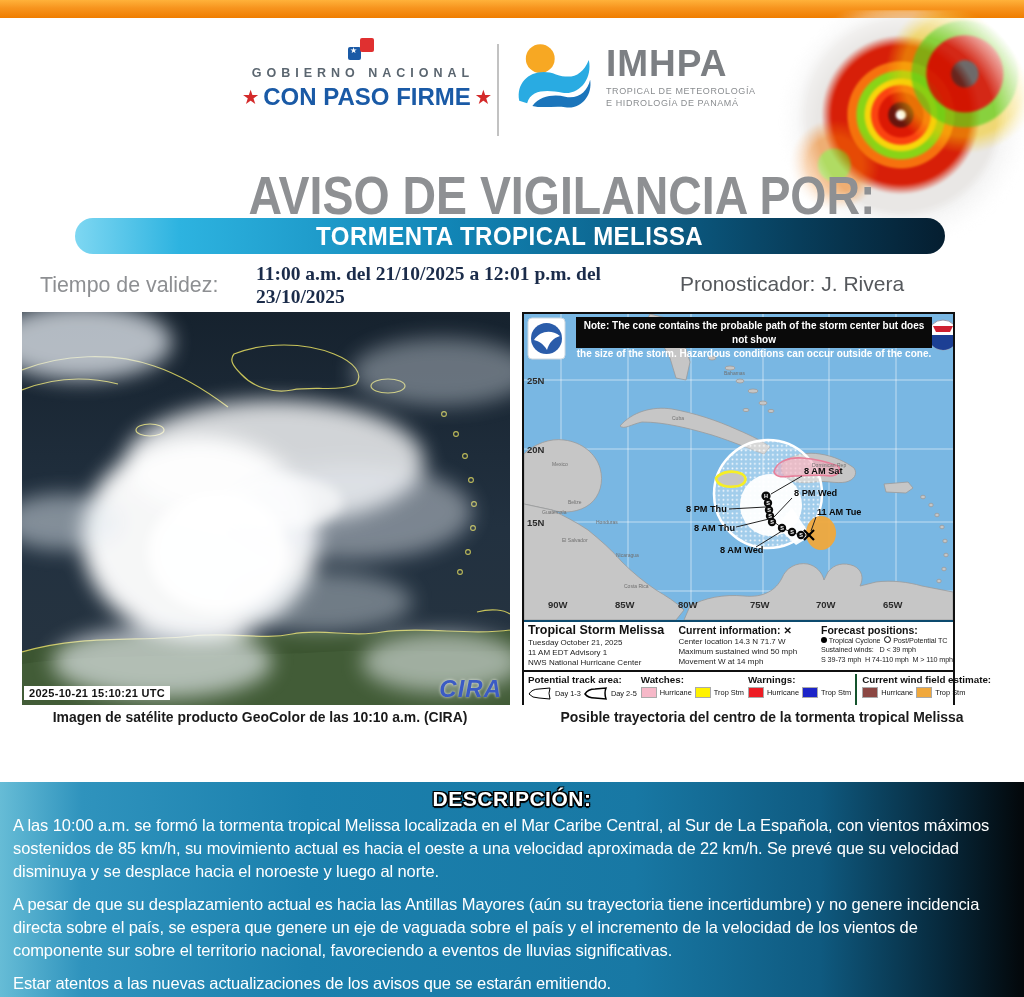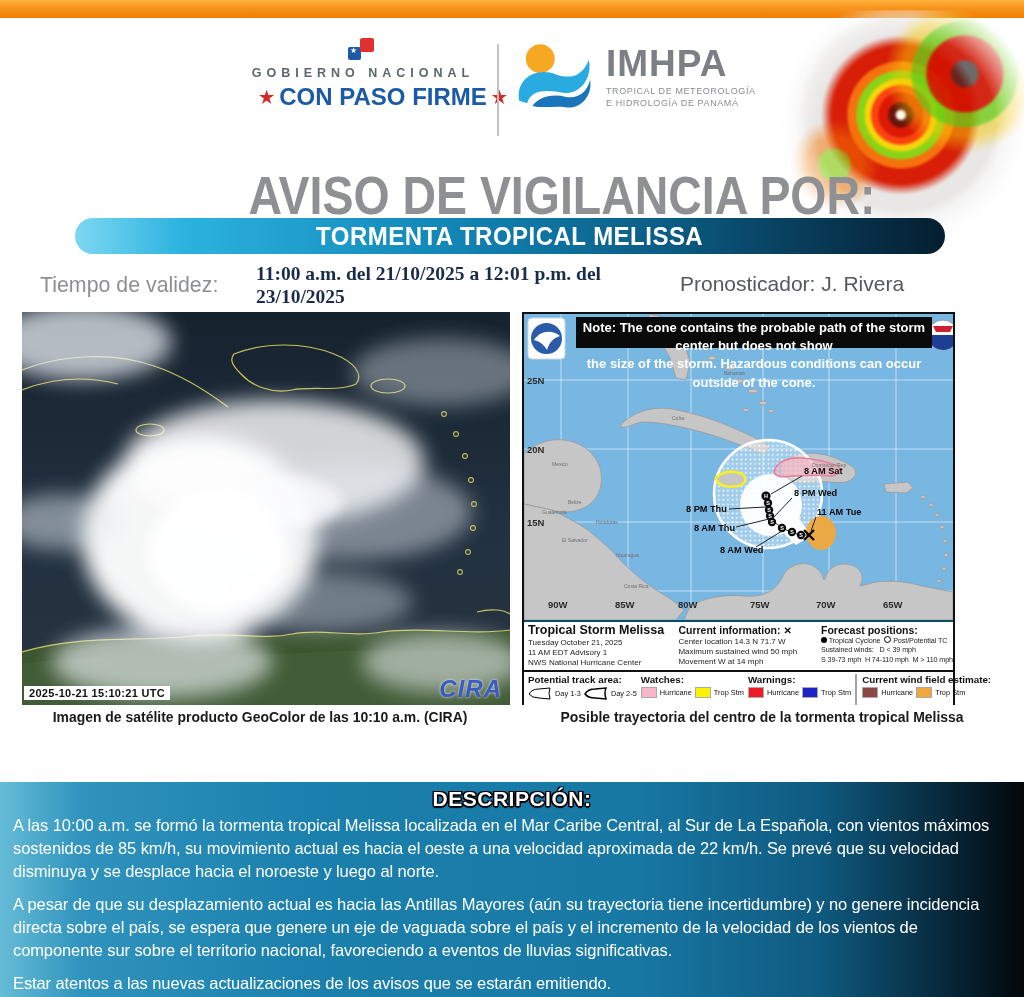--- a/index.html
+++ b/index.html
@@ -11,21 +11,21 @@
   .top-bar{left:0;top:0;width:1024px;height:18px;
     background:linear-gradient(180deg,#ffb23a 0%,#f7941e 45%,#ef7d00 100%);}
 
   
   .gov-block{left:238px;top:38px;width:250px;text-align:center;}
   .flag-icon{position:relative;width:34px;height:24px;margin:0 auto 4px auto;}
   .flag-icon .sq-blue{position:absolute;left:2px;top:9px;width:13px;height:13px;background:#1a5aa6;border-radius:2px;}
   .flag-icon .sq-blue:after{content:"★";position:absolute;left:2px;top:-1px;color:#fff;font-size:8px;}
   .flag-icon .sq-red{position:absolute;left:14px;top:0;width:14px;height:14px;background:#e03030;border-radius:2px;}
   .gov-line1{font-size:12.5px;font-weight:bold;letter-spacing:5px;color:#5b6670;}
-  .gov-line2{margin-top:3px;font-size:24px;font-weight:bold;color:#1a5aa6;letter-spacing:0px;white-space:nowrap;margin-left:16px;}
+  .gov-line2{margin-top:3px;font-size:24px;font-weight:bold;color:#1a5aa6;letter-spacing:0px;white-space:nowrap;}
   .gov-line2 .star{color:#d42a2a;font-size:17px;vertical-align:2px;padding:0 5px;}
   .hdr-divider{left:497px;top:44px;width:2px;height:92px;background:#c2c2c2;}
   .imhpa-block{left:514px;top:40px;display:flex;align-items:center;gap:8px;}
   .imhpa-text .acr{font-size:37px;font-weight:bold;color:#7c7f83;letter-spacing:1px;line-height:1;}
   .imhpa-text .sub{font-size:9px;color:#8a8d90;letter-spacing:.6px;line-height:1.35;margin-top:3px;}
 
   
   .hurr-art{right:-10px;top:10px;width:256px;height:228px;
     background:
       radial-gradient(circle at 73% 28%, rgba(45,40,40,.65) 0 5%, rgba(190,25,8,.9) 6% 15%, rgba(120,200,40,.8) 16% 21%, rgba(240,200,30,.5) 22% 25%, transparent 32%),
@@ -55,42 +55,42 @@
   .sat-fig{left:22px;top:312px;width:488px;height:393px;overflow:hidden;background:#20303e;}
   .sat-fig svg{position:absolute;left:0;top:0;}
   .sat-stamp{position:absolute;left:2px;bottom:5px;background:#fff;color:#111;
     font-size:11px;font-weight:bold;padding:1px 5px;letter-spacing:.3px;}
   .cira-logo{position:absolute;right:8px;bottom:2px;font-size:24px;font-weight:bold;font-style:italic;
     color:#3b5bc4;letter-spacing:1px;text-shadow:0 0 3px rgba(255,255,255,.8);}
 
   .map-fig{left:522px;top:312px;width:433px;height:393px;border:2px solid #101010;box-sizing:border-box;background:#79b7e3;}
   .map-canvas{position:relative;width:429px;height:306px;overflow:hidden;}
   .map-note{position:absolute;left:52px;top:3px;width:356px;height:31px;background:#0a0a0a;color:#fff;
-    font-size:13px;font-weight:bold;text-align:center;line-height:1.4;padding-top:2px;box-sizing:border-box;}
+    font-size:10px;font-weight:bold;text-align:center;line-height:1.4;padding-top:2px;box-sizing:border-box;}
   .map-info{display:flex;width:429px;height:50px;background:#fff;border-top:2px solid #0c4a6e;box-sizing:border-box;
     padding:2px 0 0 4px;color:#111;}
   .mi-col1{width:154px;}
   .mi-col2{width:146px;}
   .mi-col3{flex:1;}
   .mi-name{font-size:12.5px;font-weight:bold;line-height:1.1;}
   .mi-line{font-size:8px;line-height:1.28;color:#222;}
   .mi-title{font-size:10.5px;font-weight:bold;line-height:1.15;}
   .mi-small{font-size:7.2px;line-height:1.3;color:#222;letter-spacing:-.1px;white-space:nowrap;}
   .dot-icon{display:inline-block;width:6px;height:6px;border-radius:50%;background:#000;vertical-align:0px;}
   .ring-icon{display:inline-block;width:5px;height:5px;border-radius:50%;border:1.4px solid #000;vertical-align:0px;background:#fff;}
   .x-mark{font-weight:bold;font-size:10px;}
 
   .map-legend{display:flex;width:429px;height:35px;background:#fff;border-top:2px solid #101010;box-sizing:border-box;
     padding:2px 0 0 4px;}
   .lg-group{padding-right:4px;}
   .lg-title{font-size:9.8px;font-weight:bold;color:#111;white-space:nowrap;}
   .lg-items{display:flex;align-items:center;gap:3px;margin-top:2px;}
   .lg-label{font-size:7.4px;color:#111;white-space:nowrap;}
   .swatch{display:inline-block;width:14px;height:9px;border:.5px solid #aaa;}
-  .lg-div{border-left:2px solid #a3a3a3;padding-left:5px;}
+  .lg-div{border-left:2px solid #14532d;padding-left:5px;}
 
   .caption{top:708px;font-size:15px;font-weight:bold;color:#1a1a1a;text-align:center;
     transform:scaleX(.93);transform-origin:50% 0;white-space:nowrap;}
   .cap-left{left:10px;width:500px;}
   .cap-right{left:512px;width:500px;}
 
   
   .descr{left:0;top:782px;width:1024px;height:215px;box-sizing:border-box;
     padding:5px 13px 0 13px;overflow:hidden;
     background:linear-gradient(90deg,#66bcd6 0%,#2f93bd 8%,#1b80ad 30%,#1878a4 62%,#0f5a80 80%,#07293c 92%,#03070a 100%);}

